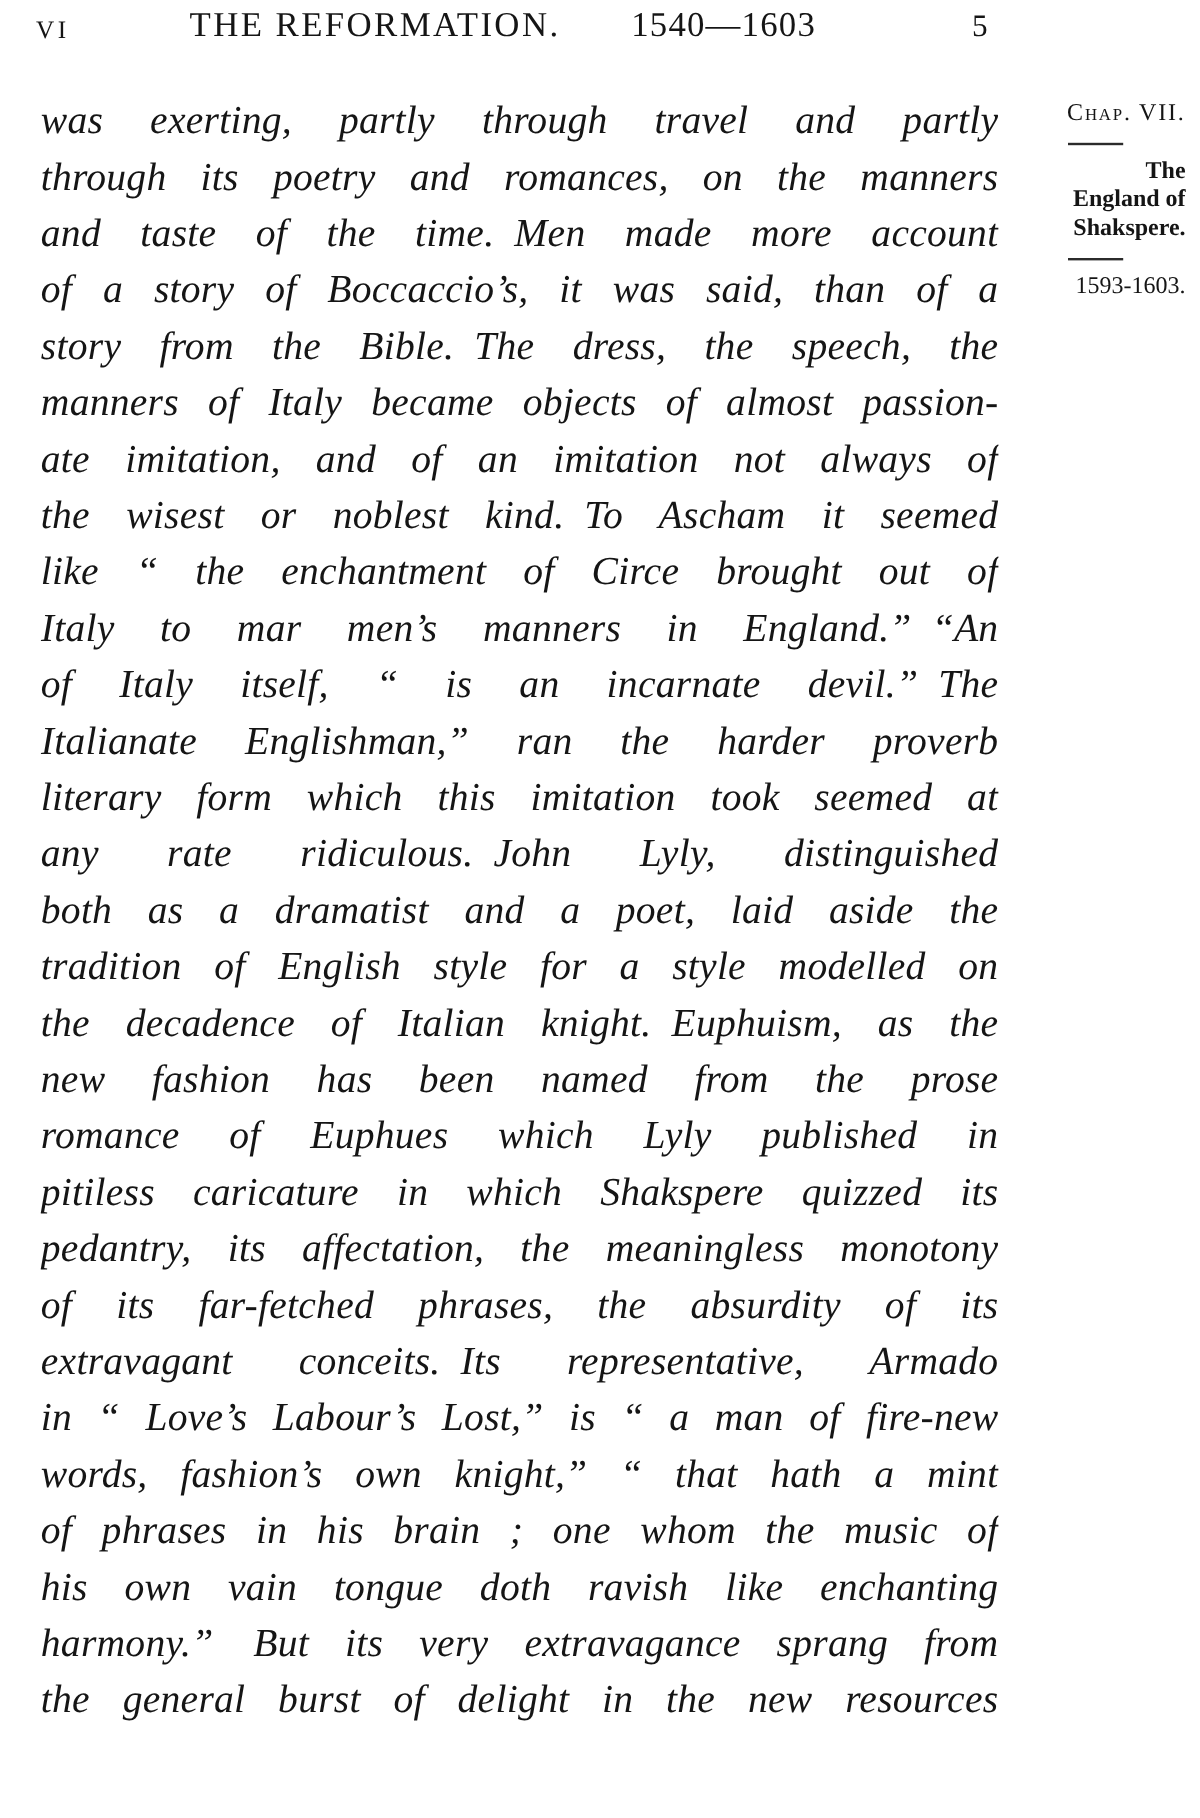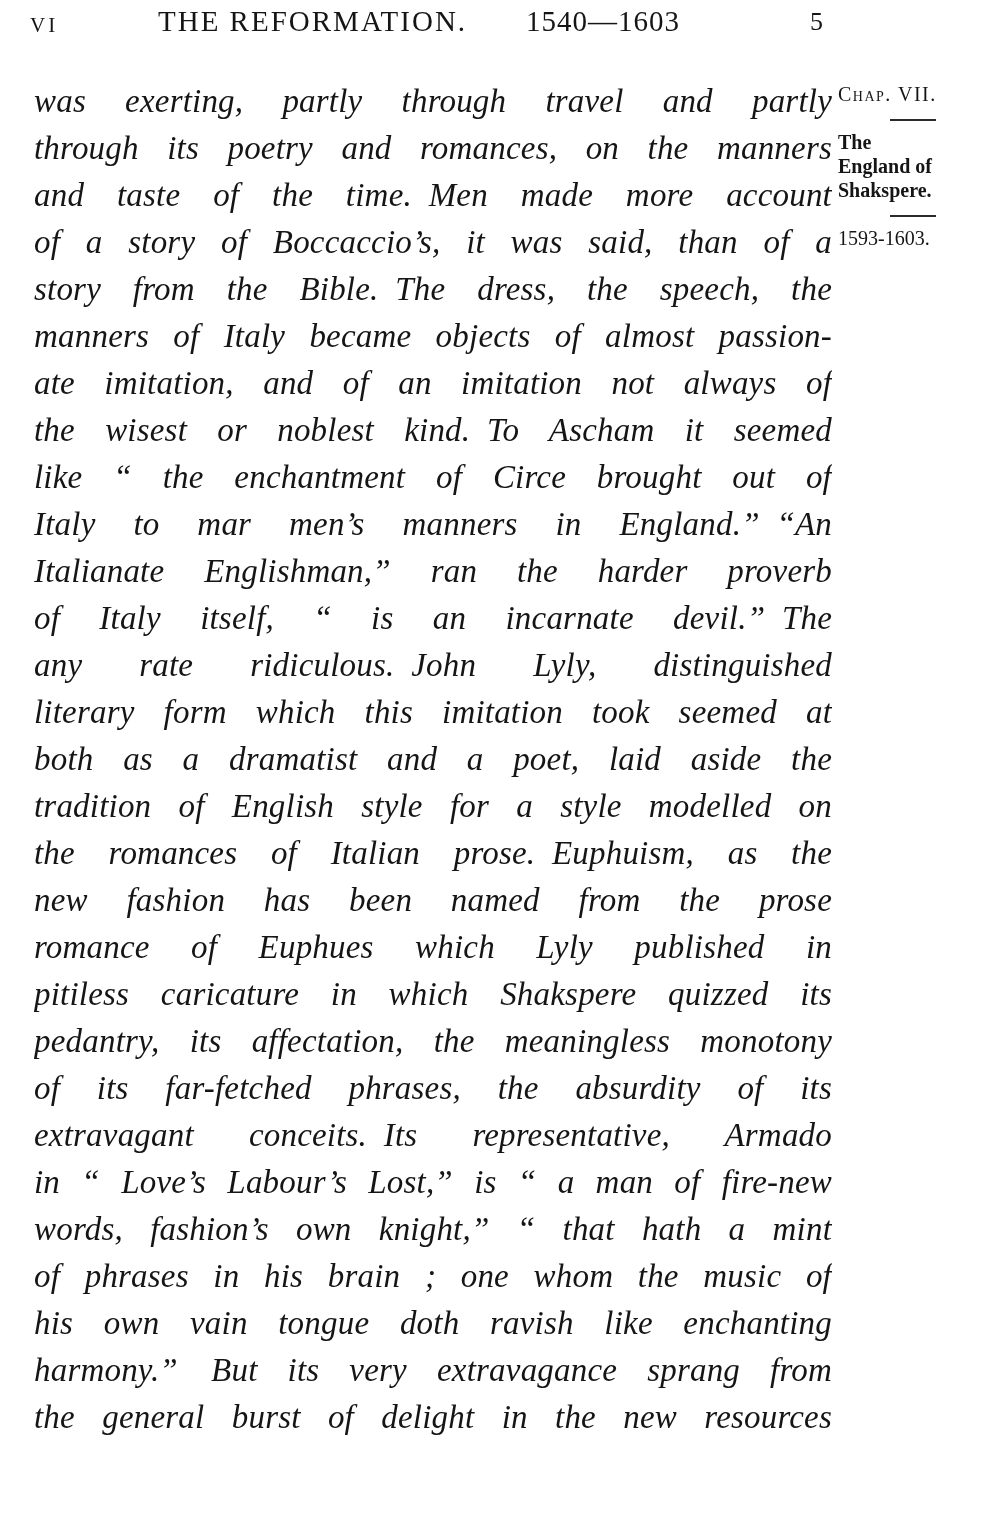--- a/index.html
+++ b/index.html
@@ -66,21 +66,21 @@
     white-space: normal;
     letter-spacing: 0.2px;
     font-style: italic;
   }
   
   .margin-col {
     position: absolute;
     left: 838px;
     top: 83px;
     width: 150px;
-    text-align: left;
+    text-align: right;
   }
   .margin-chapter {
     font-size: 20px;
     font-variant: small-caps;
     letter-spacing: 1.5px;
     white-space: nowrap;
   }
   .margin-rule {
     width: 46px;
     height: 2px;
@@ -114,27 +114,27 @@
     <div class="text-line">was exerting, partly through travel and partly</div>
     <div class="text-line">through its poetry and romances, on the manners</div>
     <div class="text-line">and taste of the time. Men made more account</div>
     <div class="text-line">of a story of Boccaccio’s, it was said, than of a</div>
     <div class="text-line">story from the Bible. The dress, the speech, the</div>
     <div class="text-line">manners of Italy became objects of almost passion-</div>
     <div class="text-line">ate imitation, and of an imitation not always of</div>
     <div class="text-line">the wisest or noblest kind. To Ascham it seemed</div>
     <div class="text-line">like “ the enchantment of Circe brought out of</div>
     <div class="text-line">Italy to mar men’s manners in England.” “An</div>
+    <div class="text-line">of Italy itself, “ is an incarnate devil.” The</div>
     <div class="text-line">Italianate Englishman,” ran the harder proverb</div>
-    <div class="text-line">of Italy itself, “ is an incarnate devil.” The</div>
+    <div class="text-line">literary form which this imitation took seemed at</div>
     <div class="text-line">any rate ridiculous. John Lyly, distinguished</div>
-    <div class="text-line">literary form which this imitation took seemed at</div>
     <div class="text-line">both as a dramatist and a poet, laid aside the</div>
     <div class="text-line">tradition of English style for a style modelled on</div>
-    <div class="text-line">the romances of Italian prose. Euphuism, as the</div>
+    <div class="text-line">the decadence of Italian knight. Euphuism, as the</div>
     <div class="text-line">new fashion has been named from the prose</div>
     <div class="text-line">romance of Euphues which Lyly published in</div>
     <div class="text-line">pitiless caricature in which Shakspere quizzed its</div>
     <div class="text-line">pedantry, its affectation, the meaningless monotony</div>
     <div class="text-line">of its far-fetched phrases, the absurdity of its</div>
     <div class="text-line">extravagant conceits. Its representative, Armado</div>
     <div class="text-line">in “ Love’s Labour’s Lost,” is “ a man of fire-new</div>
     <div class="text-line">words, fashion’s own knight,” “ that hath a mint</div>
     <div class="text-line">of phrases in his brain ; one whom the music of</div>
     <div class="text-line">his own vain tongue doth ravish like enchanting</div>

